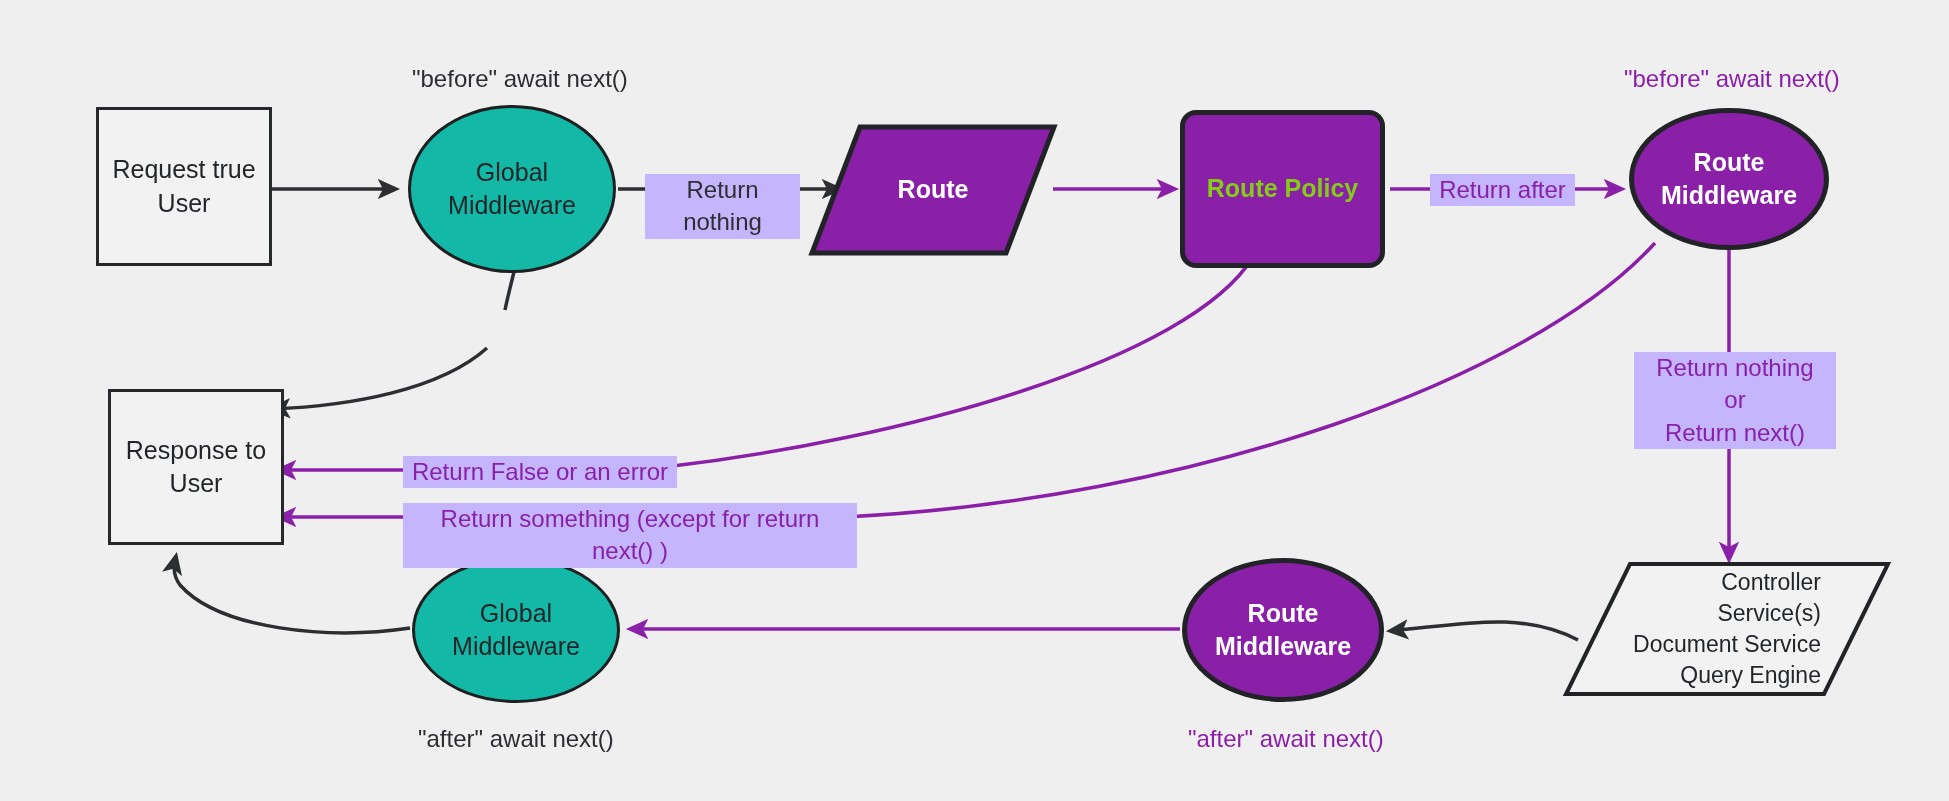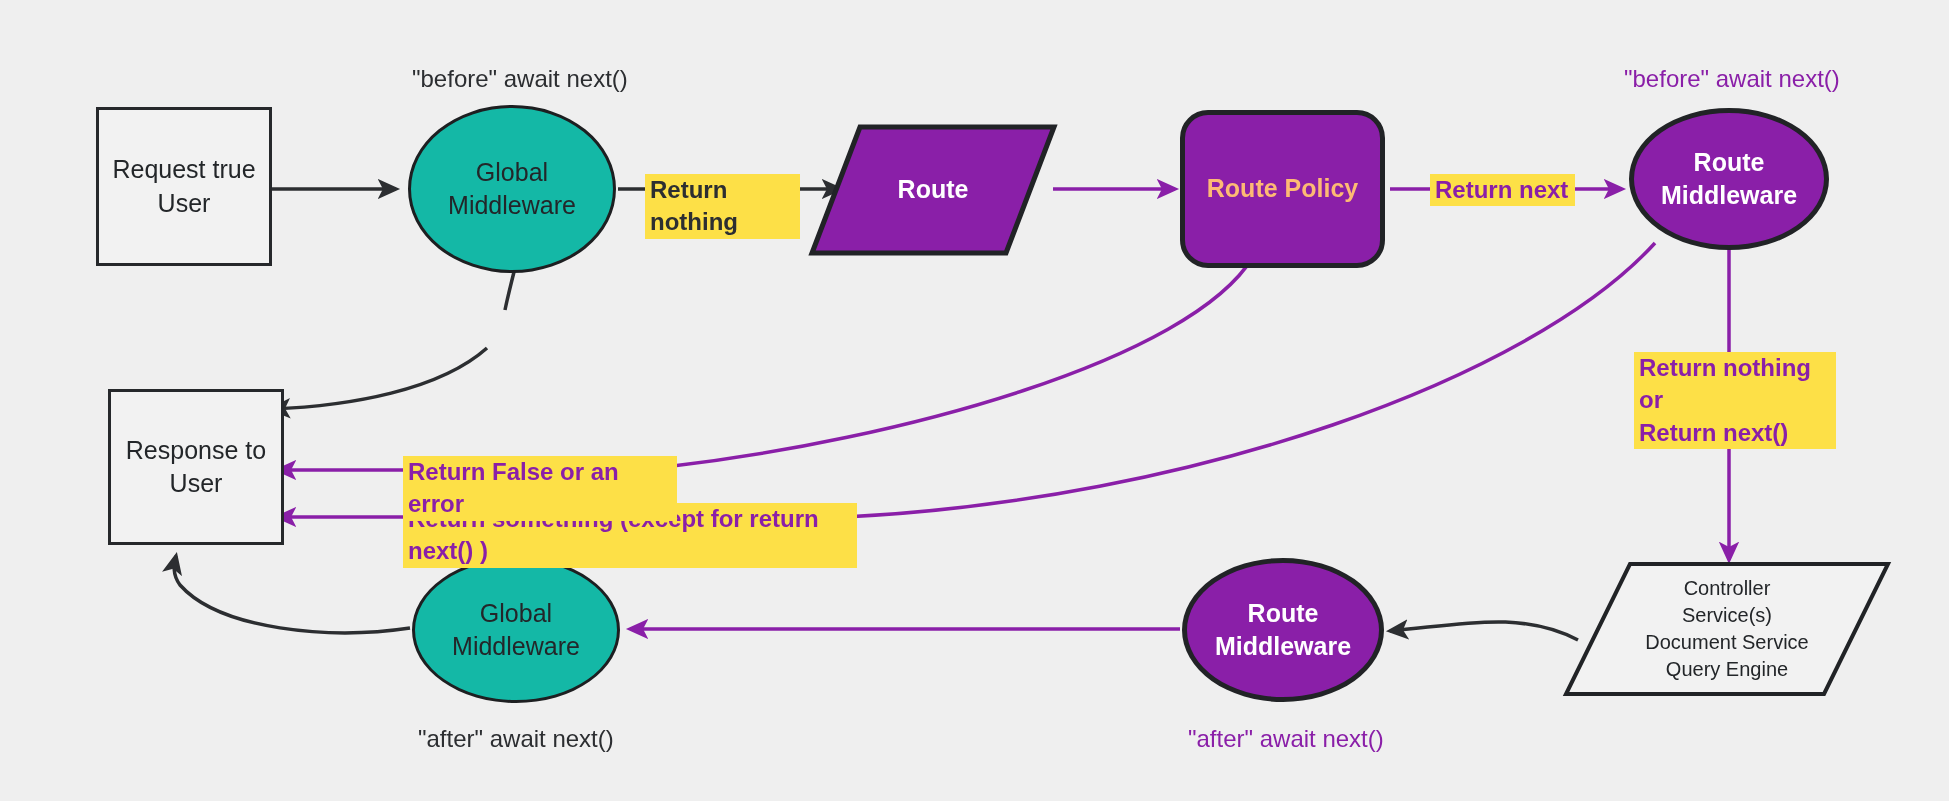--- a/index.html
+++ b/index.html
@@ -59,22 +59,22 @@
     border: 5px solid #212326;
     border-radius: 50%;
     color: #ffffff;
     font-size: 25px;
     font-weight: 700;
   }
   
   .roundrect-purple {
     background: #8a1fa8;
     border: 5px solid #212326;
-    border-radius: 28px;
-    color: #fdba74;
+    border-radius: 16px;
+    color: #84cc16;
     font-size: 25px;
     font-weight: 700;
   }
   
   .para-wrap {
     position: absolute;
   }
   .para-label {
     position: absolute;
     left: 0;
@@ -91,32 +91,33 @@
     line-height: 1.34;
     white-space: pre-line;
   }
   .para-purple-text {
     color: #ffffff;
     font-size: 25px;
     font-weight: 700;
   }
   .para-plain-text {
     color: #232629;
-    font-size: 20px;
+    font-size: 23px;
     font-weight: 400;
+    text-align: right;
   }
   
   .edge-label {
     position: absolute;
+    text-align: center;
     line-height: 1.35;
     white-space: pre-line;
     font-size: 24px;
-    background: #fde047;
+    background: #c4b5fd;
     padding: 0 5px;
-    font-weight: bold;
   }
   .lbl-dark { color: #2c2e31; }
   .lbl-purple { color: #8a1fa8; }
   .caption {
     position: absolute;
     font-size: 24px;
     white-space: nowrap;
   }
   .cap-dark { color: #2c2e31; }
   .cap-purple { color: #8a1fa8; }
@@ -216,21 +217,21 @@
   </div>
 
   <div class="node rect-plain" style="left:108px; top:389px; width:176px; height:156px;">
     <span class="node-text">Response to
 User</span>
   </div>
 
   <div class="edge-label lbl-dark" style="left:645px; top:174px; width:145px;">Return nothing</div>
 
 
-  <div class="edge-label lbl-purple" style="left:1430px; top:174px; width:135px;">Return next</div>
+  <div class="edge-label lbl-purple" style="left:1430px; top:174px; width:135px;">Return after</div>
 
   <div class="edge-label lbl-purple" style="left:1634px; top:352px; width:192px;">Return nothing
 or
 Return next()</div>
 
   <div class="edge-label lbl-purple" style="left:403px; top:503px; width:444px;">Return something (except for return next() )</div>
 
   <div class="edge-label lbl-purple" style="left:403px; top:456px; width:264px;">Return False or an error</div>
 
   <div class="caption cap-dark" style="left:412px; top:65px;">"before" await next()</div>

